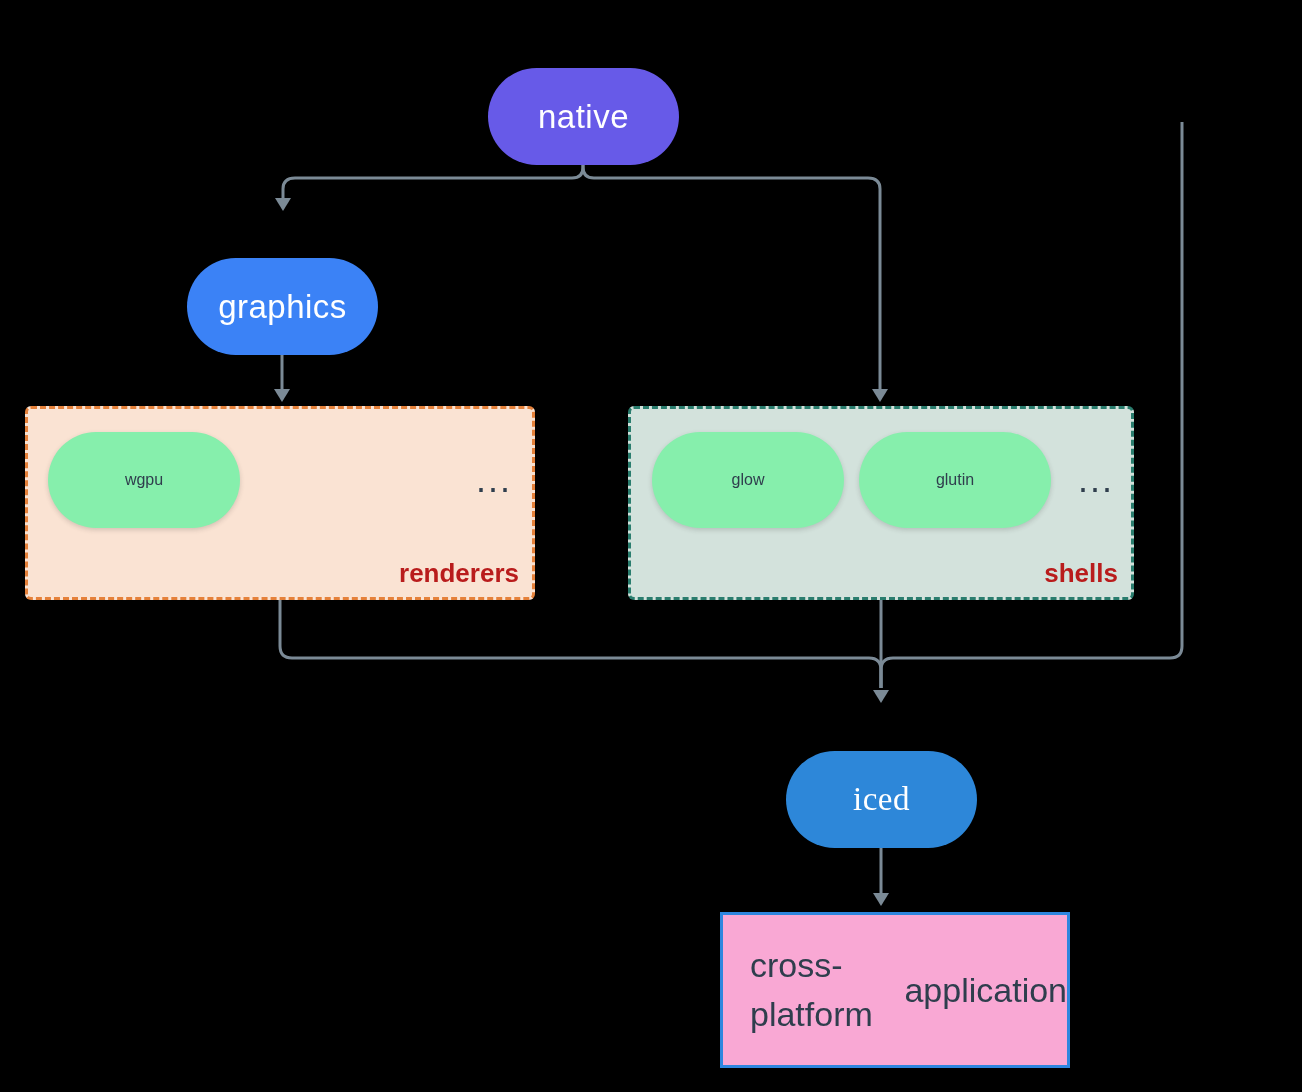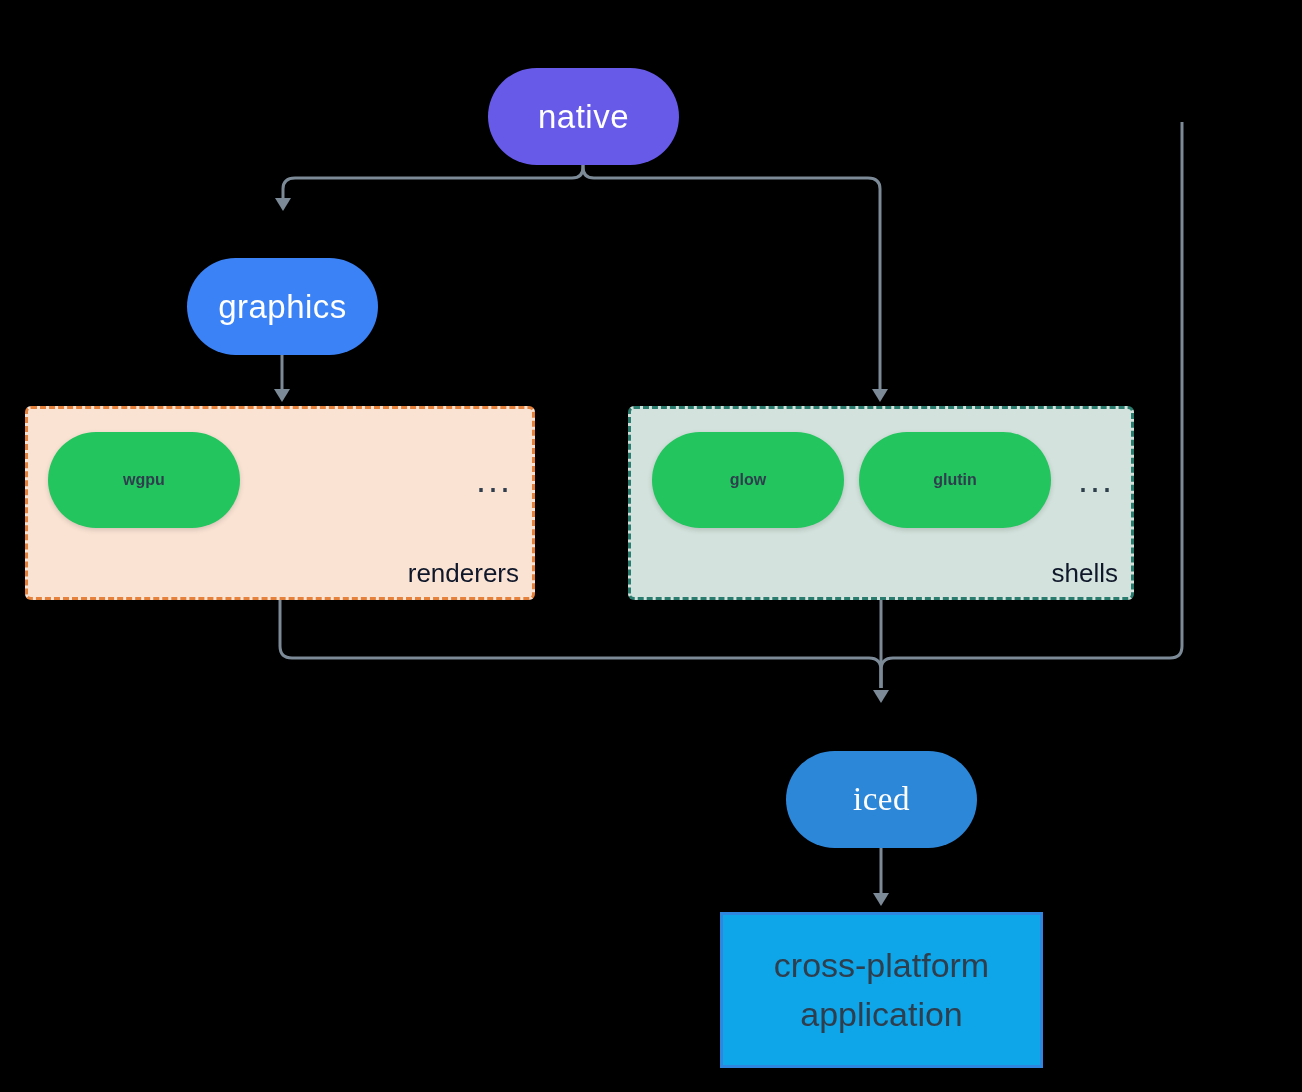--- a/index.html
+++ b/index.html
@@ -32,24 +32,23 @@
     border-radius: 60px;
     font-size: 33px;
     letter-spacing: 0.5px;
     z-index: 2;
     margin-top: 44px;
   }
   .pill-native, .pill-web { background: #675ae8; color: #ffffff; }
   .pill-graphics { background: #3b82f6; color: #ffffff; }
   .pill-iced { background: #2d87d9; color: #ffffff; font-family: Liberation Serif, serif; }
   .pill-white {
-    background: #22c55e;
+    background: #86efac;
     color: #2f3e4d;
     box-shadow: 0 2px 5px rgba(40,40,40,0.18);
-    font-weight: bold;
   }
 
   .pill-native   { left: 488px; top: 24px;  width: 191px; height: 97px; }
   .pill-web      { left: 1087px; top: 24px; width: 191px; height: 97px; }
   .pill-graphics { left: 187px; top: 214px; width: 191px; height: 97px; }
   .pill-iced     { left: 786px; top: 707px; width: 191px; height: 97px; }
 
   .group {
     position: absolute;
     z-index: 2;
@@ -88,37 +87,39 @@
     letter-spacing: 2px;
     color: #2f3e4d;
   }
   .group-renderers .ellipsis { left: 448px; }
   .group-shells   .ellipsis { left: 447px; }
   .group-label {
     position: absolute;
     right: 13px;
     bottom: 8px;
     font-size: 26px;
-    color: #0f172a;
+    color: #b91c1c;
+    font-weight: bold;
   }
 
   .app-box {
     position: absolute;
     left: 720px; top: 912px;
     width: 317px; height: 150px;
-    background: #0ea5e9;
+    background: #f9a8d4;
     border: 3px solid #2e86de;
     z-index: 2;
     display: flex;
-    flex-direction: column;
+    flex-direction: row;
     align-items: center;
     justify-content: center;
     color: #2f3e4d;
     font-size: 34px;
     line-height: 49px;
+    padding-left: 27px;
   }
 </style>
 </head>
 <body>
 
 <div class="canvas">
 
   <svg class="edges" viewBox="0 0 1302 1092">
 
     <path d="M 583 122 L 583 167 Q 583 178 572 178 L 295 178 Q 283 178 283 189 L 283 198"></path>

